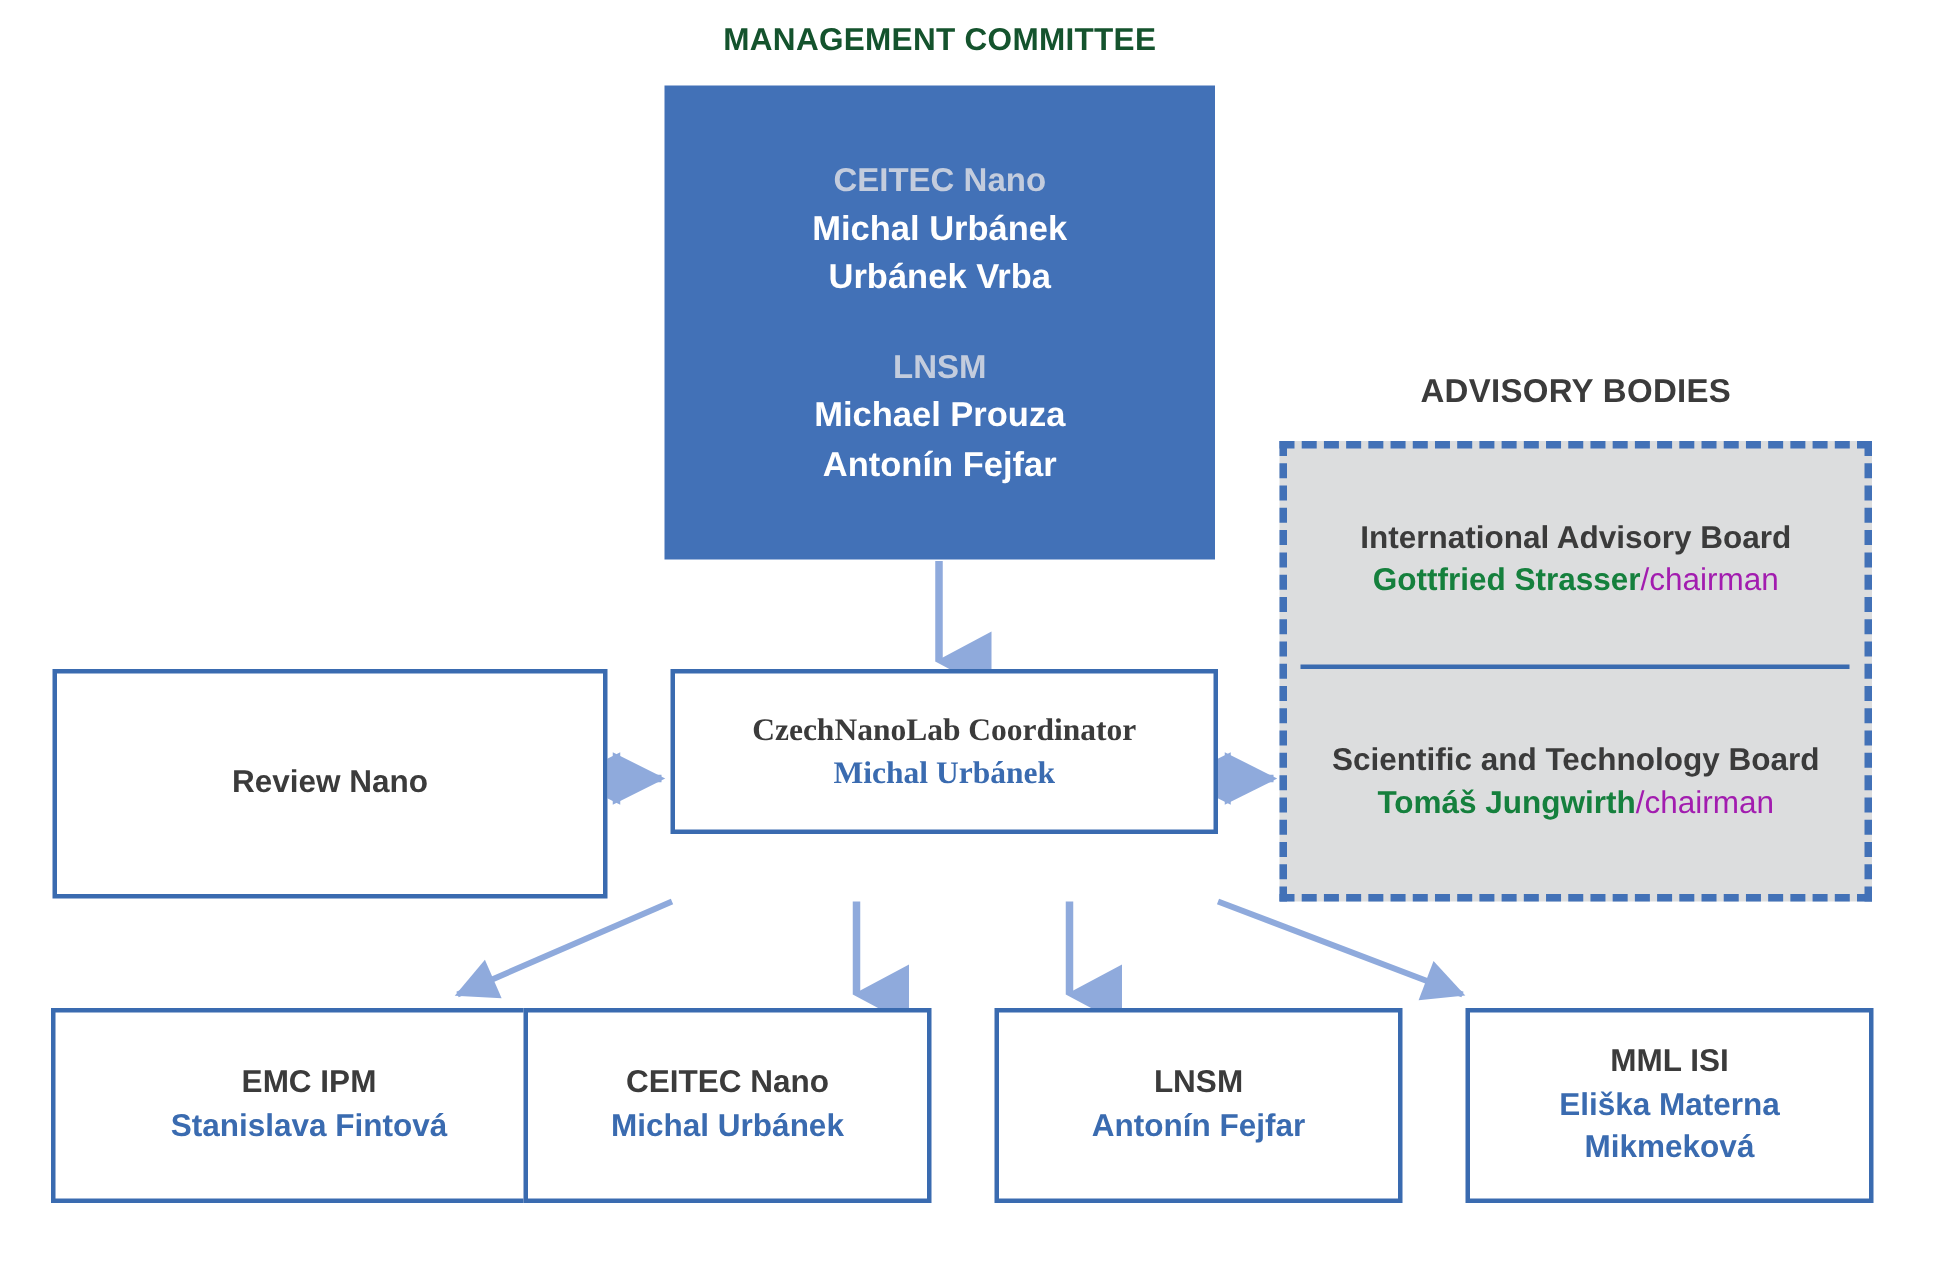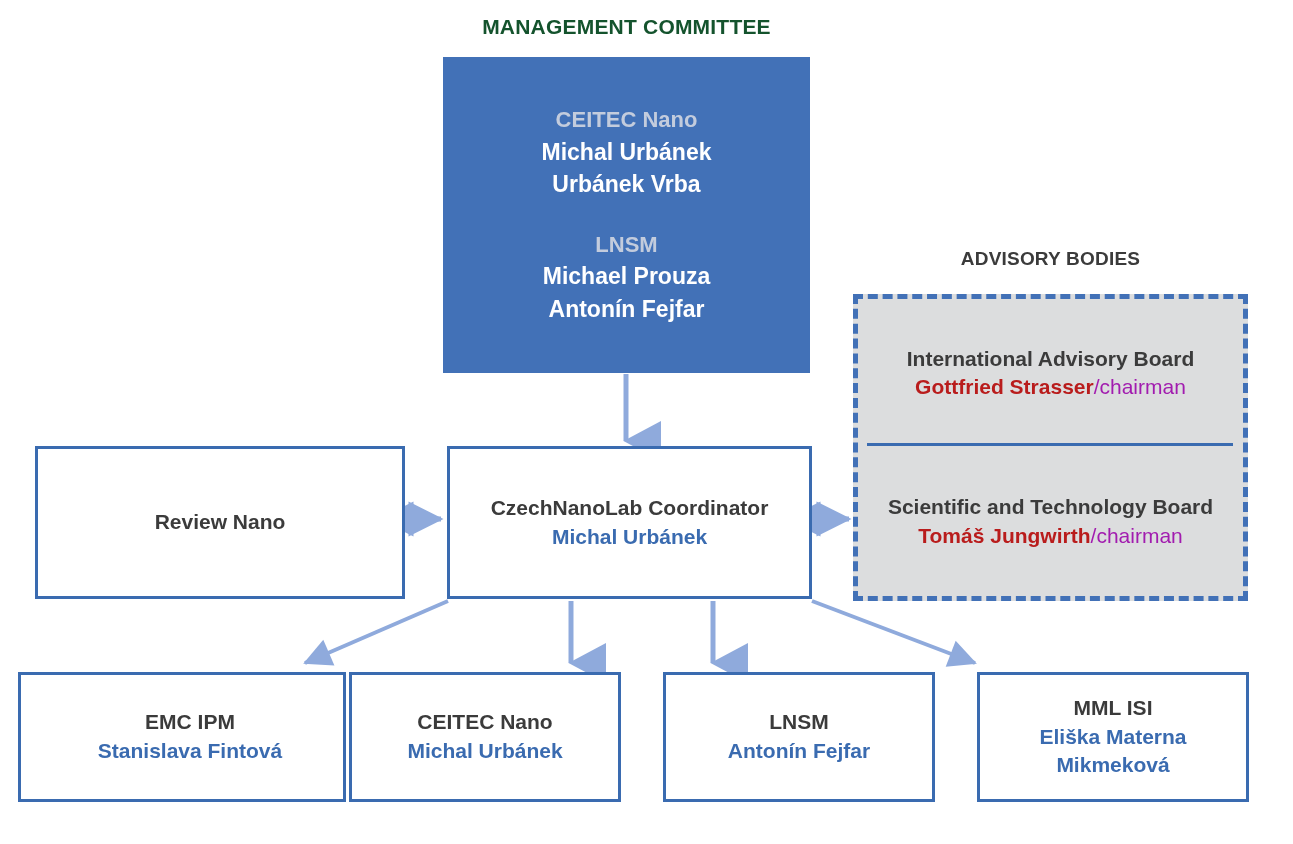--- a/index.html
+++ b/index.html
@@ -29,21 +29,21 @@
     left: 443px;
     top: 15px;
     width: 367px;
     font-size: 21px;
     color: #14532d;
   }
   #ab-heading {
     left: 853px;
     top: 248px;
     width: 395px;
-    font-size: 19px;
+    font-size: 22px;
     color: #3B3B3B;
   }
 
   
   #mc-box {
     position: absolute;
     left: 443px;
     top: 57px;
     width: 367px;
     height: 316px;
@@ -98,21 +98,21 @@
     font-weight: bold;
     color: #3B3B3B;
     line-height: 1.35;
     white-space: nowrap;
   }
   .ab-chair {
     font-size: 21px;
     line-height: 1.35;
     white-space: nowrap;
   }
-  .ab-chair .nm { font-weight: bold; color: #b91c1c; }
+  .ab-chair .nm { font-weight: bold; color: #15803d; }
   .ab-chair .role { font-weight: normal; color: #a21caf; }
   #ab-divider {
     position: absolute;
     left: 867px;
     top: 443px;
     width: 366px;
     height: 3px;
     background: #3A6BB0;
   }
 
@@ -135,23 +135,23 @@
     line-height: 1.38;
   }
   .ln-blue {
     font-size: 21px;
     font-weight: bold;
     color: #3A6BB0;
     line-height: 1.38;
   }
 
   #review-board { left: 35px;  top: 446px; width: 370px; height: 153px; }
-  #coordinator  { left: 447px; top: 446px; width: 365px; height: 153px; }
-
-  #unit-emc     { left: 18px;  top: 672px; width: 328px; height: 130px; padding-left: 16px; }
+  #coordinator  { left: 447px; top: 446px; width: 365px; height: 110px; font-family: Liberation Serif, serif; }
+
+  #unit-emc     { left: 34px;  top: 672px; width: 328px; height: 130px; padding-left: 16px; }
   #unit-ceitec  { left: 349px; top: 672px; width: 272px; height: 130px; }
   #unit-lnsm    { left: 663px; top: 672px; width: 272px; height: 130px; }
   #unit-mml     { left: 977px; top: 672px; width: 272px; height: 130px; }
 
   
   #connectors {
     position: absolute;
     left: 0; top: 0;
     width: 1293px;
     height: 844px;

